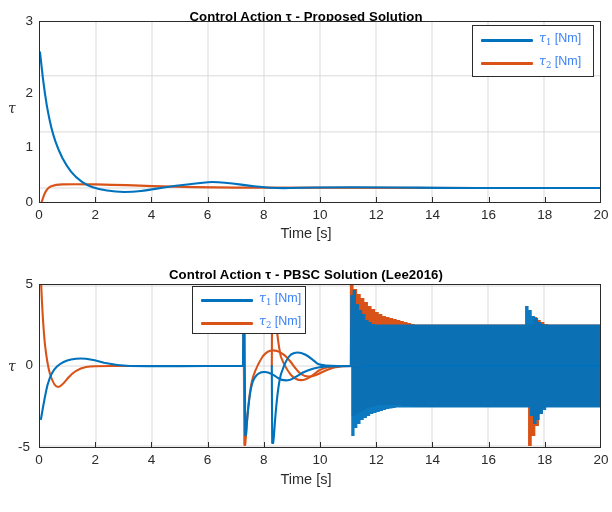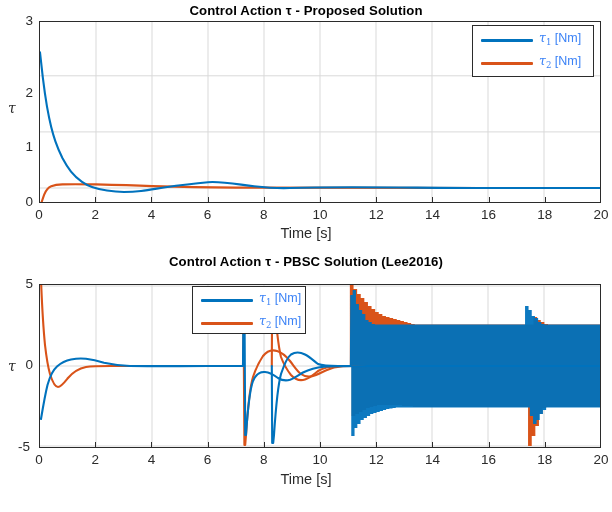--- a/index.html
+++ b/index.html
@@ -12,22 +12,22 @@
   .page{position:relative;width:612px;height:512px;}
   .figure{position:absolute;left:0;width:612px;}
   #fig-top{top:0;height:252px;}
   #fig-bottom{top:254px;height:258px;}
 
   .chart-title{
     position:absolute;left:0;width:612px;text-align:center;
     font-size:13.2px;font-weight:bold;color:#000;
     letter-spacing:0.1px;white-space:nowrap;
   }
-  #fig-top .chart-title{top:3px;}
-  #fig-bottom .chart-title{top:0;}
+  #fig-top .chart-title{top:9px;}
+  #fig-bottom .chart-title{top:13px;}
 
   .plotbox{position:absolute;box-sizing:border-box;border:1px solid #2b2b2b;background:#fff;}
   #plot-top{left:39px;top:21px;width:562px;height:182px;}
   #plot-bottom{left:39px;top:30px;width:562px;height:164px;}
 
   .plot-inner{position:absolute;left:0;top:0;right:0;bottom:0;overflow:hidden;}
 
   .ylabel{
     position:absolute;font-size:14px;color:#2b2b2b;
     font-family:"DejaVu Serif", serif;font-style:italic;

